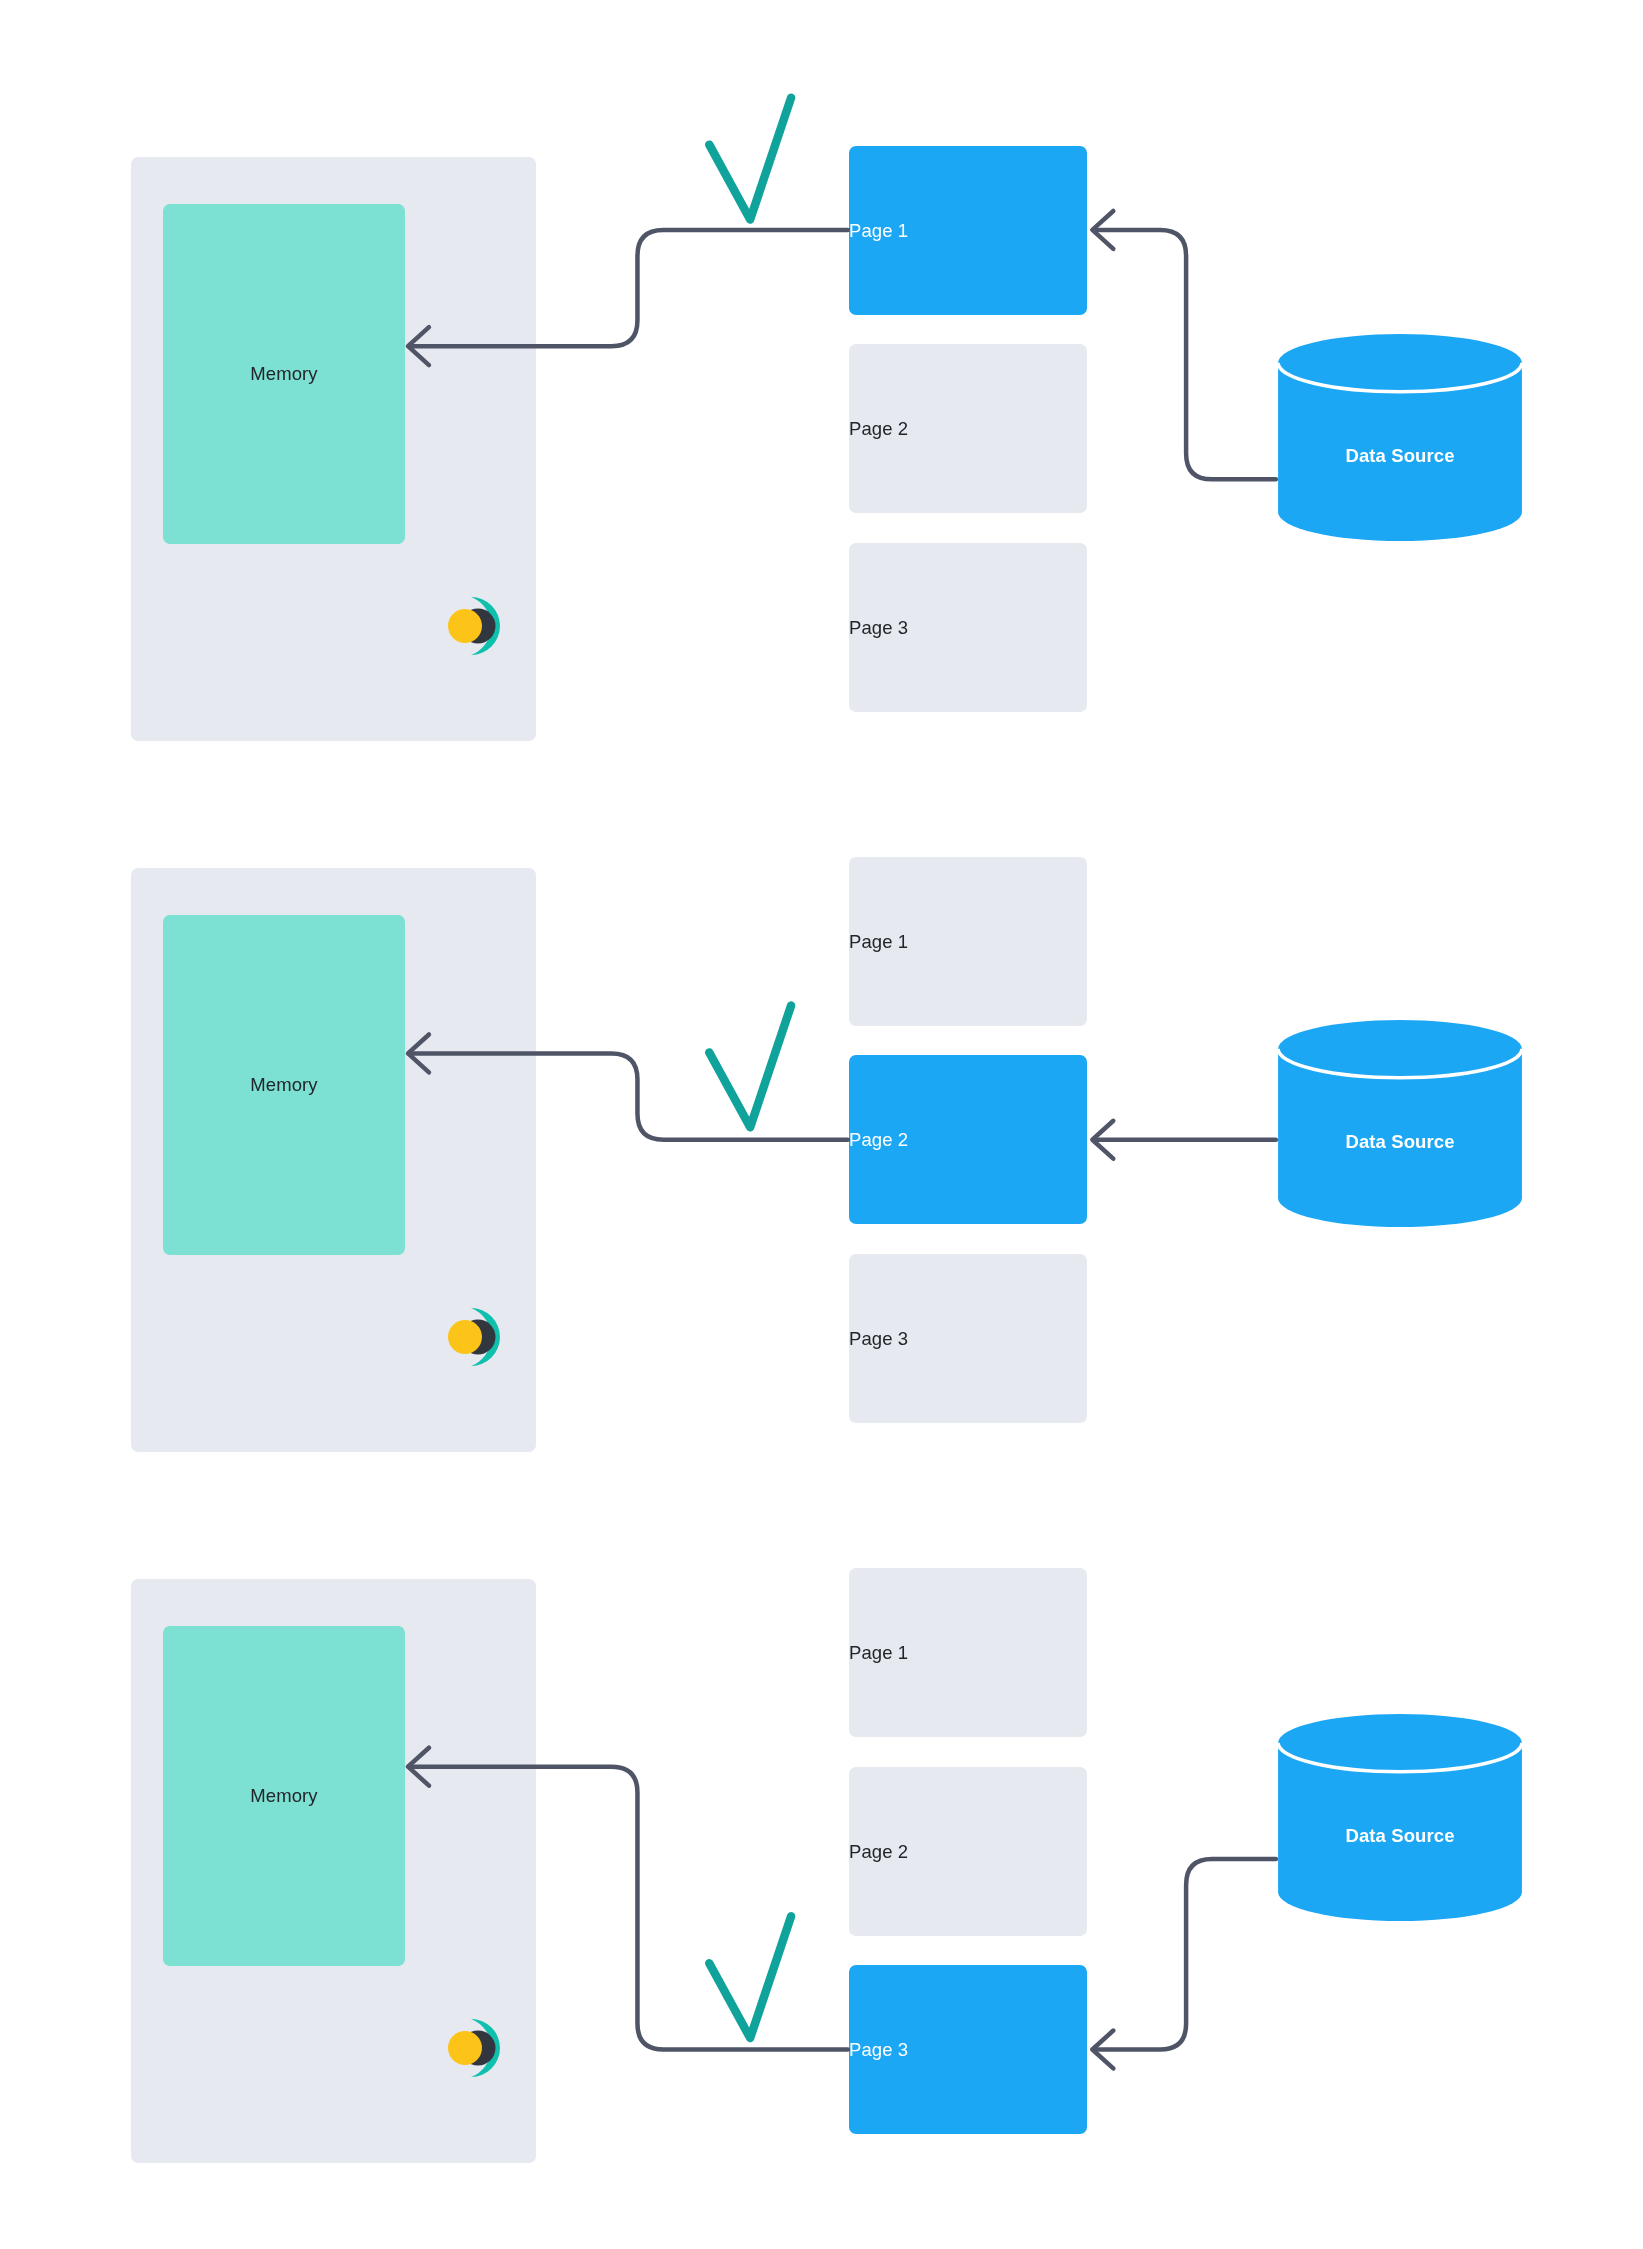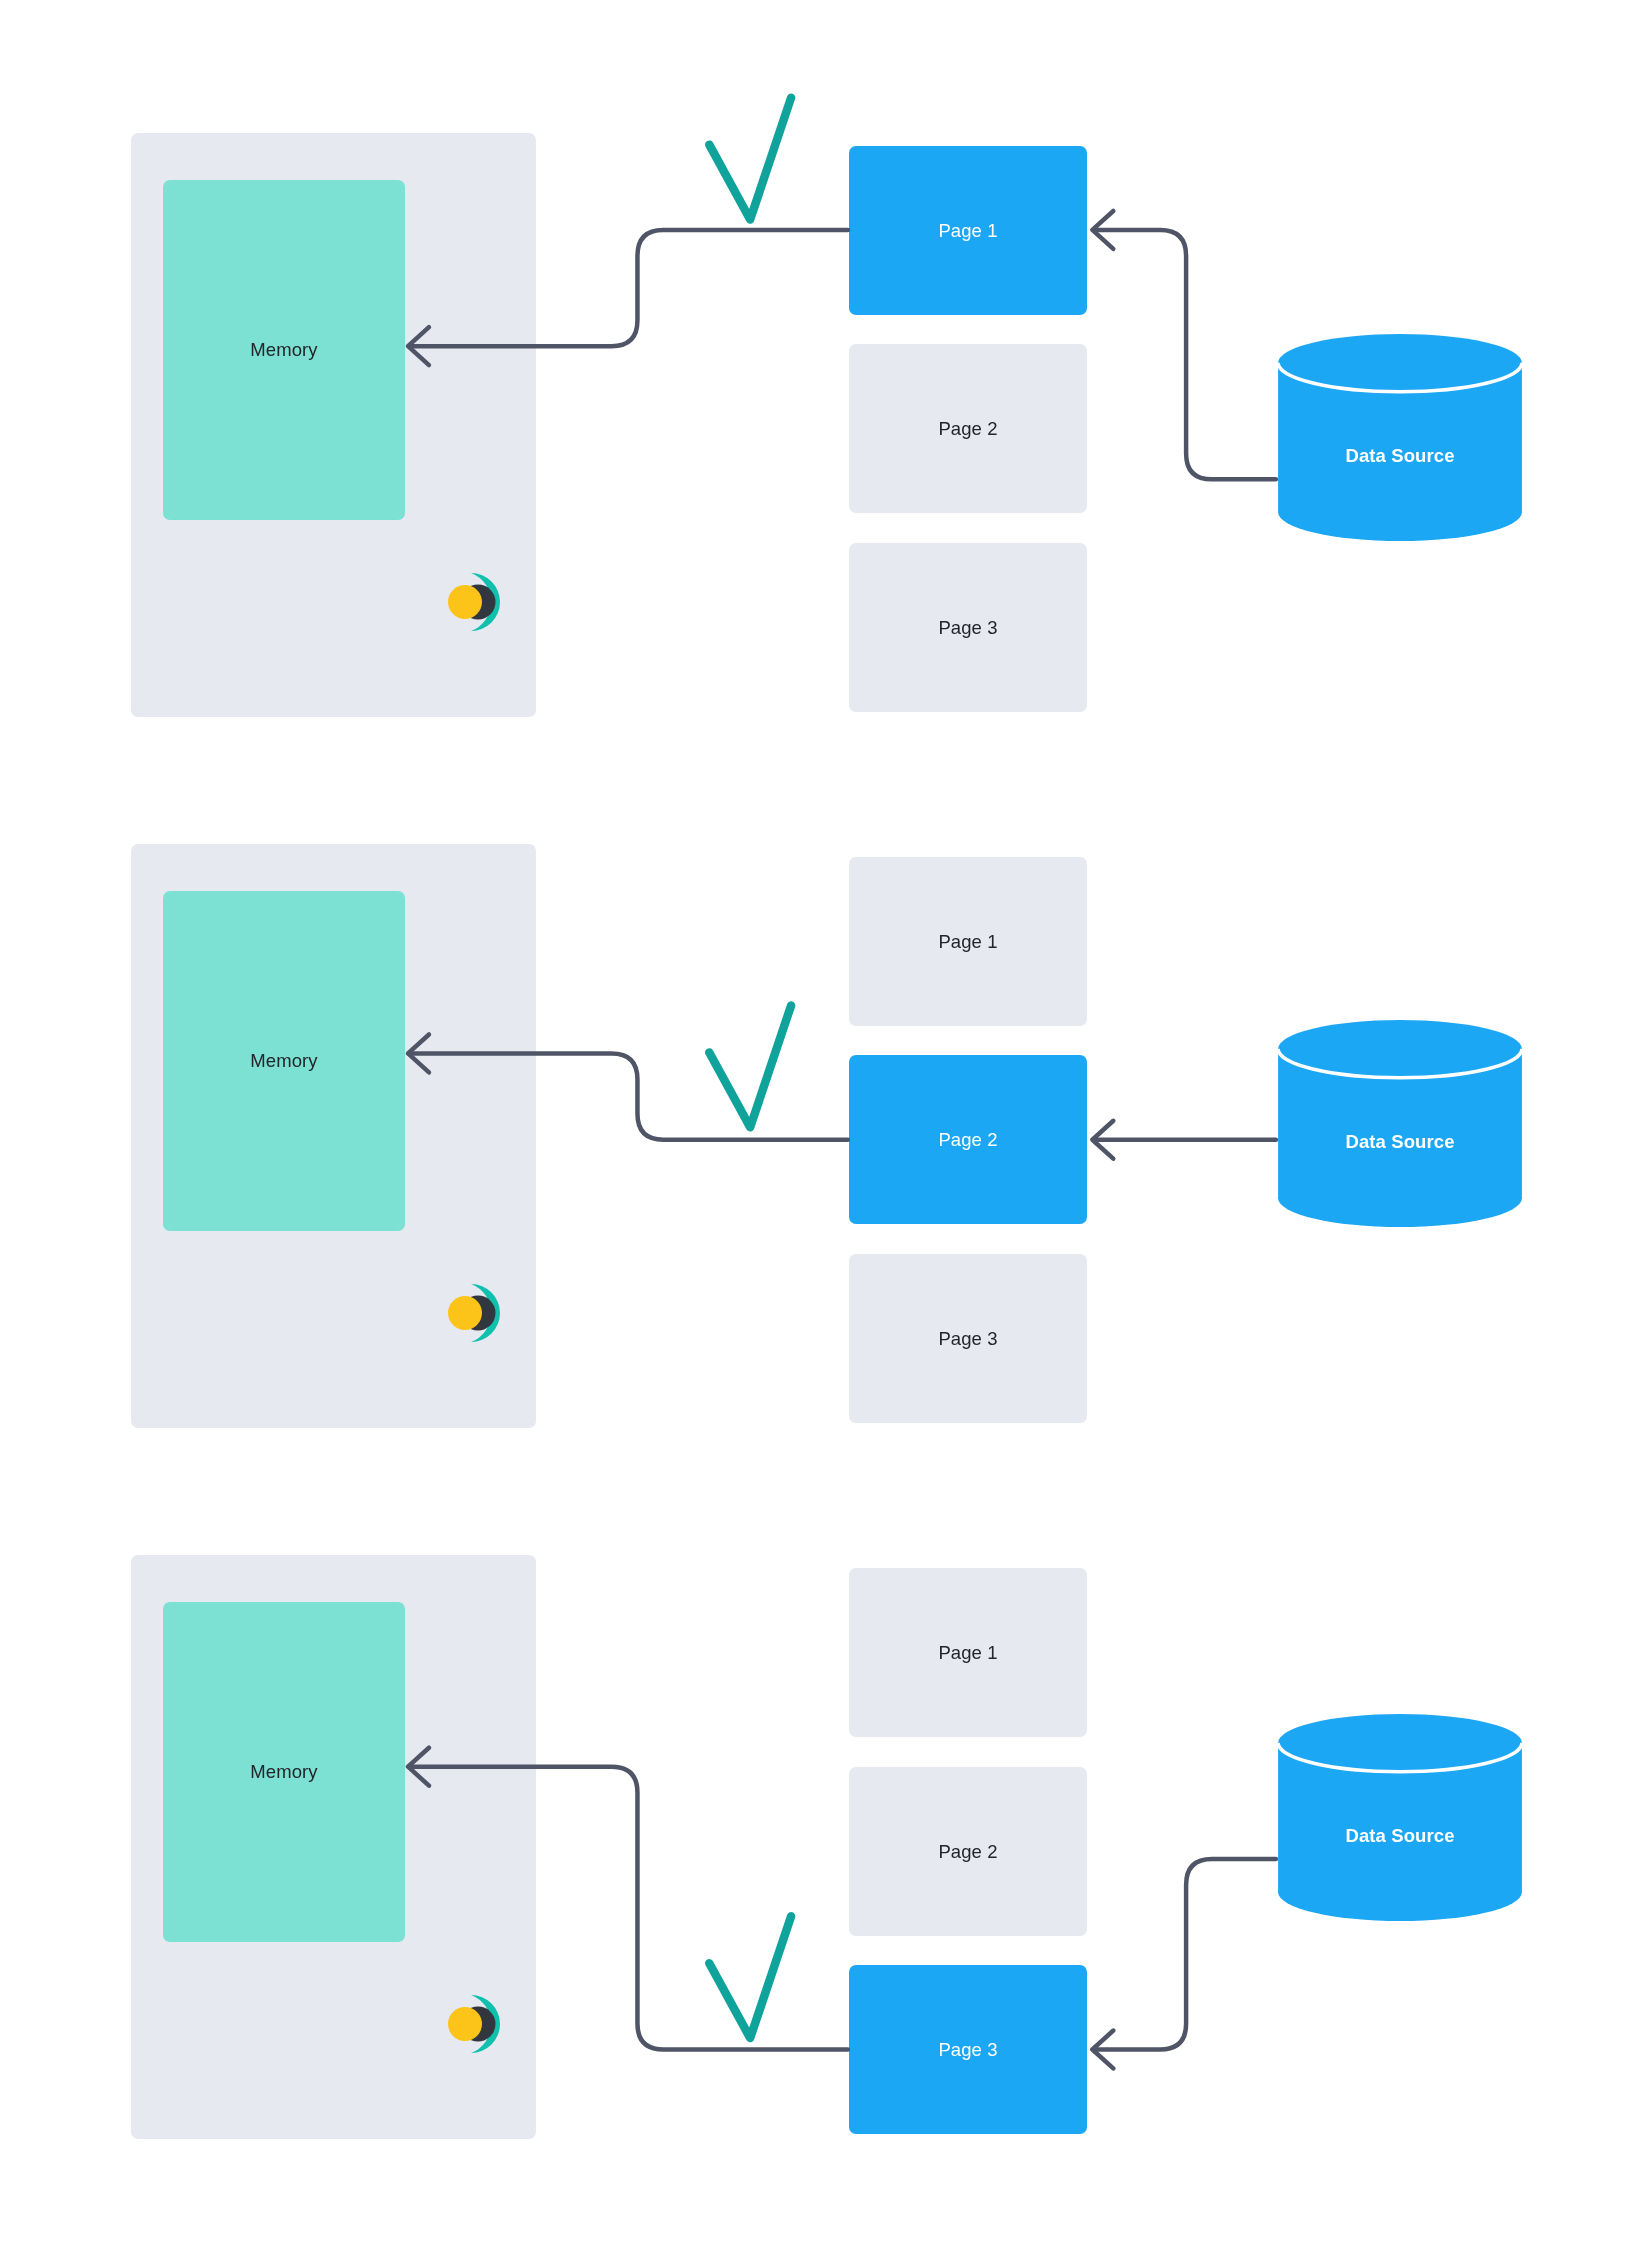--- a/index.html
+++ b/index.html
@@ -23,20 +23,21 @@
   .panel {
     position: absolute;
     left: 0;
     width: 1644px;
   }
   
   .mem-container {
     position: absolute;
     background: #e6e9f0;
     border-radius: 7px;
+    margin-top: 24px;
   }
   .mem-box {
     position: absolute;
     background: #7ce0d2;
     border-radius: 7px;
     display: flex;
     align-items: center;
     justify-content: center;
   }
   .mem-label {
@@ -49,21 +50,20 @@
     position: absolute;
     width: 80px;
     height: 80px;
   }
   
   .page-box {
     position: absolute;
     border-radius: 7px;
     display: flex;
     align-items: center;
-    justify-content: center;
     font-size: 18.5px;
     letter-spacing: 0.1px;
   }
   .page-box.idle {
     background: #e6e9f0;
     color: #22262b;
   }
   .page-box.active {
     background: #1ca7f5;
     color: #ffffff;

